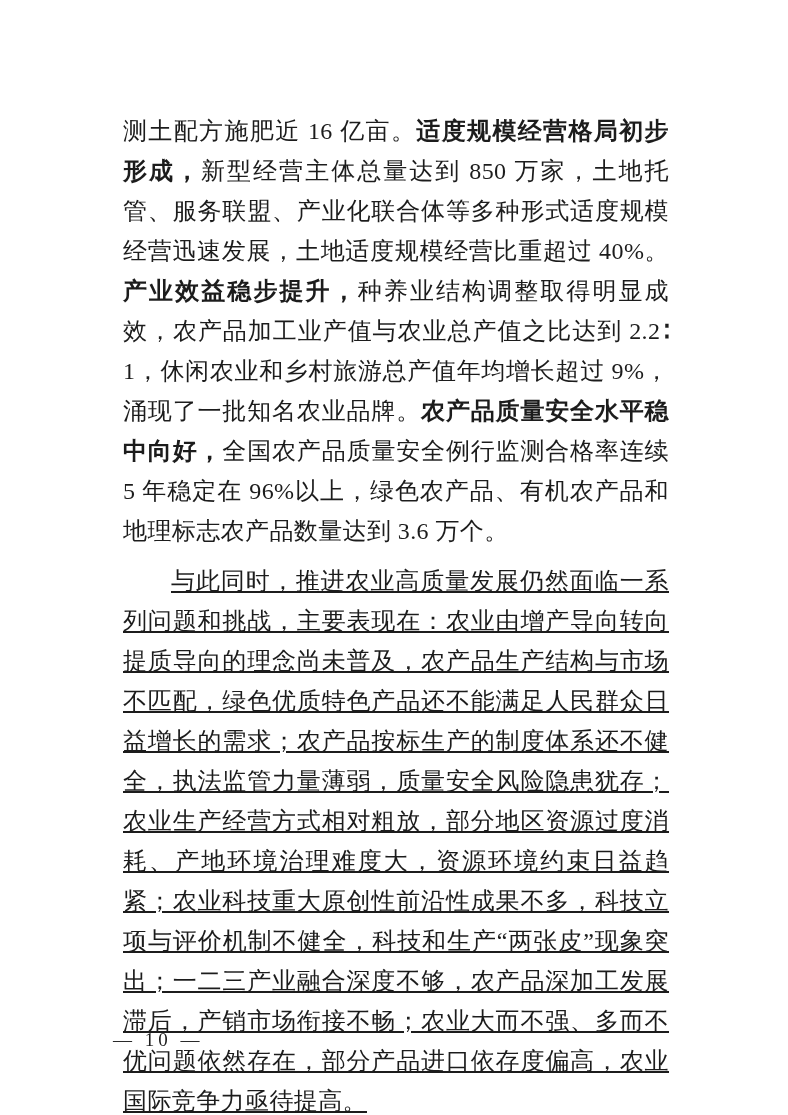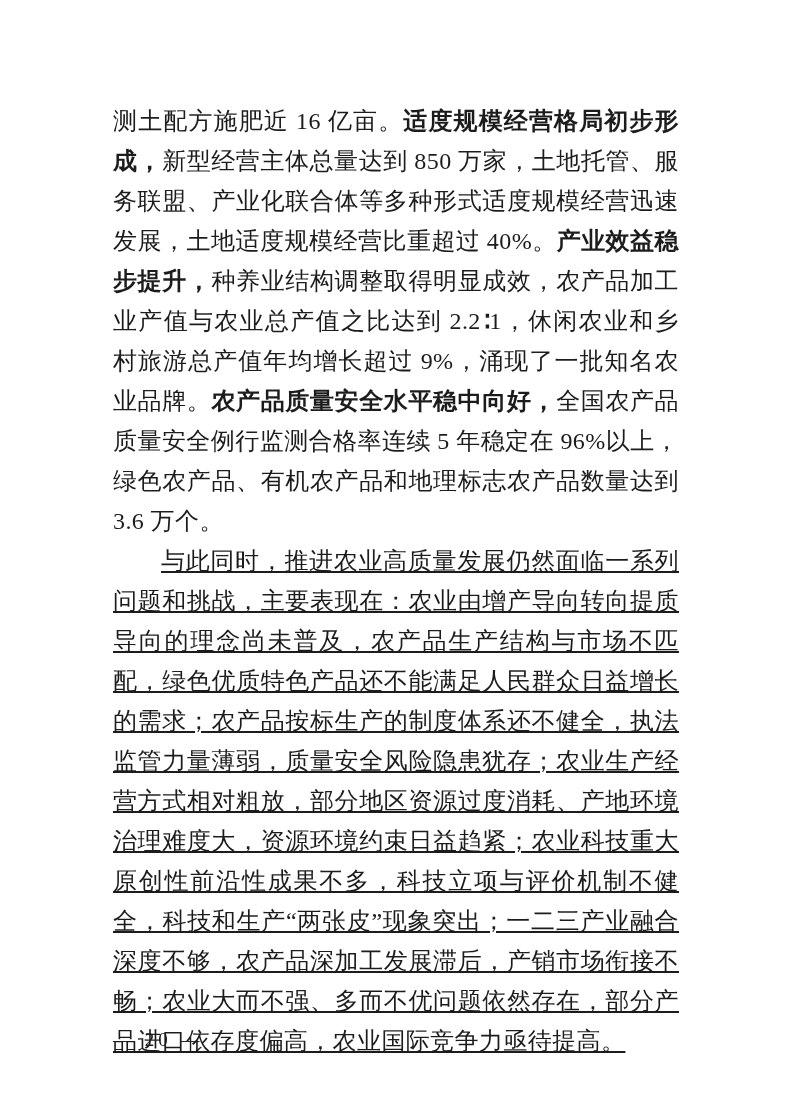--- a/index.html
+++ b/index.html
@@ -22,21 +22,21 @@
     background: #ffffff;
   }
   .text-block {
     position: absolute;
     left: 113px;
     top: 101px;
     width: 566px;
     color: #1c1c1c;
   }
   .para {
-    margin: 0;
+    margin: 10px;
     font-size: 24px;
     line-height: 40px;
     text-align: justify;
     text-justify: inter-ideograph;
     letter-spacing: 0.4px;
     word-break: break-all;
   }
   .para.indent {
     text-indent: 2em;
     text-decoration: underline;
@@ -57,15 +57,15 @@
 </style>
 </head>
 <body>
 
 <div class="page">
   <main class="text-block" id="doc-body">
       <p class="para"><span class="run">测土配方施肥近 16 亿亩。</span><span class="run bold">适度规模经营格局初步形成，</span><span class="run">新型经营主体总量达到 850 万家，土地托管、服务联盟、产业化联合体等多种形式适度规模经营迅速发展，土地适度规模经营比重超过 40%。</span><span class="run bold">产业效益稳步提升，</span><span class="run">种养业结构调整取得明显成效，农产品加工业产值与农业总产值之比达到 2.2∶1，休闲农业和乡村旅游总产值年均增长超过 9%，涌现了一批知名农业品牌。</span><span class="run bold">农产品质量安全水平稳中向好，</span><span class="run">全国农产品质量安全例行监测合格率连续 5 年稳定在 96%以上，绿色农产品、有机农产品和地理标志农产品数量达到 3.6 万个。</span></p>
       <p class="para indent"><span class="run">与此同时，推进农业高质量发展仍然面临一系列问题和挑战，主要表现在：农业由增产导向转向提质导向的理念尚未普及，农产品生产结构与市场不匹配，绿色优质特色产品还不能满足人民群众日益增长的需求；农产品按标生产的制度体系还不健全，执法监管力量薄弱，质量安全风险隐患犹存；农业生产经营方式相对粗放，部分地区资源过度消耗、产地环境治理难度大，资源环境约束日益趋紧；农业科技重大原创性前沿性成果不多，科技立项与评价机制不健全，科技和生产“两张皮”现象突出；一二三产业融合深度不够，农产品深加工发展滞后，产销市场衔接不畅；农业大而不强、多而不优问题依然存在，部分产品进口依存度偏高，农业国际竞争力亟待提高。</span></p>
     </main>
   <footer class="page-footer">
-    <span class="page-number">— 20 —</span>
+    <span class="page-number">— 10 —</span>
   </footer>
 </div>
 
 </body></html>

